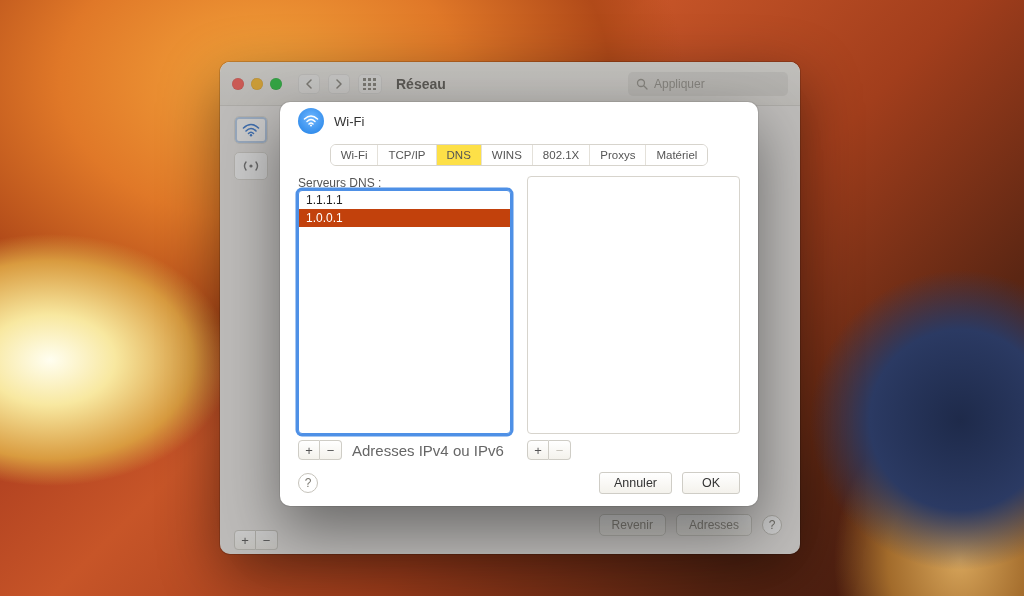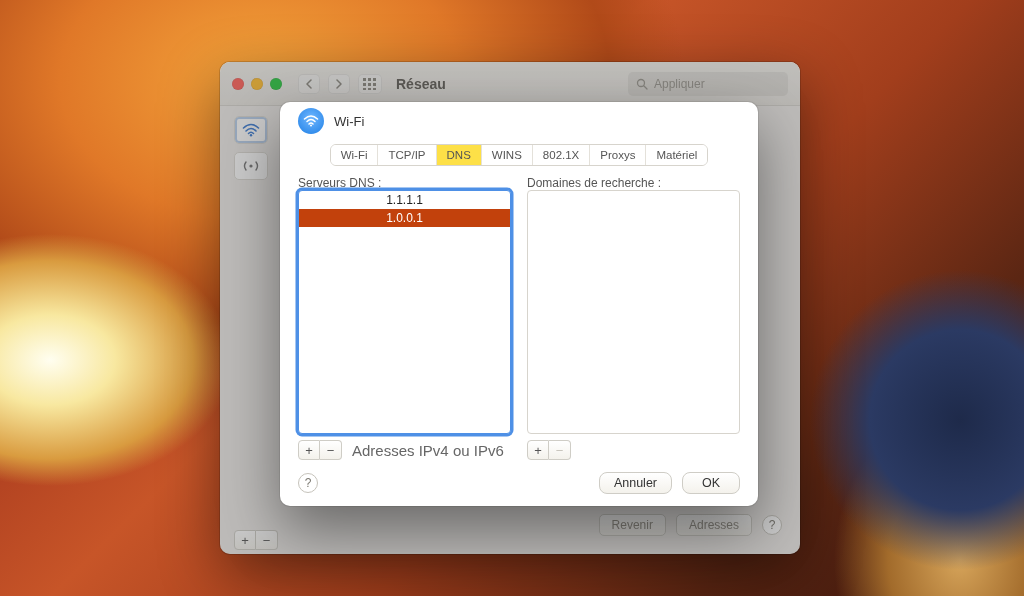--- a/index.html
+++ b/index.html
@@ -99,37 +99,37 @@
   .tab:last-child { border-right:none; }
   .tab.active { background:#fde047; }
 
   .columns { display:flex; gap:16px; flex:1 1 auto; }
   .col { flex:1 1 0; display:flex; flex-direction:column; }
   .col-label { font-size:12px; color:#555; }
   .listbox {
     flex:1 1 auto; border:1px solid #d7d4cd; border-radius:4px; background:#fff; overflow:auto;
   }
   .listbox.focused { box-shadow: 0 0 0 2.5px #4e90e6; border-color:#4e90e6; }
-  .list-item { font-size:12px; padding:2px 7px; color:#222;text-align:center; }
+  .list-item { font-size:12px; padding:2px 7px; color:#222; }
   .list-item.selected { background:#c2410c; color:#fff; }
 
   .pm-row { display:flex; align-items:center; gap:0; margin-top:6px; height:20px; }
   .pm {
     width:22px; height:20px; border:1px solid #cfcdc6; background:linear-gradient(#ffffff,#f4f2ec);
     display:flex; align-items:center; justify-content:center; font-size:13px; color:#555;
   }
   .pm:first-of-type { border-top-left-radius:4px; border-bottom-left-radius:4px; }
   .pm:nth-of-type(2) { border-left:none; border-top-right-radius:4px; border-bottom-right-radius:4px; }
   .pm.disabled { color:#c5c2ba; }
   .pm-hint { font-size:15px; color:#666; margin-left:10px; }
 
   .sheet-footer { display:flex; align-items:center; margin-top:12px; }
   .sheet-footer .help-circ { margin-right:auto; }
   .mac-btn {
-    height:22px; min-width:58px; padding:0 14px; font-size:12.5px; border-radius:8px;
+    height:22px; min-width:58px; padding:0 14px; font-size:12.5px; border-radius:3px;
     background: linear-gradient(#ffffff,#f4f2ec); border:1px solid #cfcdc6; color:#333;
     margin-left:10px;
   }
 </style>
 </head>
 <body>
 
 <div class="desktop">
 
   <div class="prefs-window">
@@ -243,21 +243,20 @@
             <div class="list-item">1.1.1.1</div>
             <div class="list-item selected">1.0.0.1</div>
           </div>
         <div class="pm-row">
           <div class="pm">+</div>
           <div class="pm">−</div>
           <span class="pm-hint">Adresses IPv4 ou IPv6</span>
         </div>
       </div>
       <div class="col">
-        <div class="col-label">Domaines de recherche :</div>
         <div class="listbox" id="sdList"></div>
         <div class="pm-row">
           <div class="pm">+</div>
           <div class="pm disabled">−</div>
         </div>
       </div>
     </div>
 
     <div class="sheet-footer">
       <div class="help-circ">?</div>

